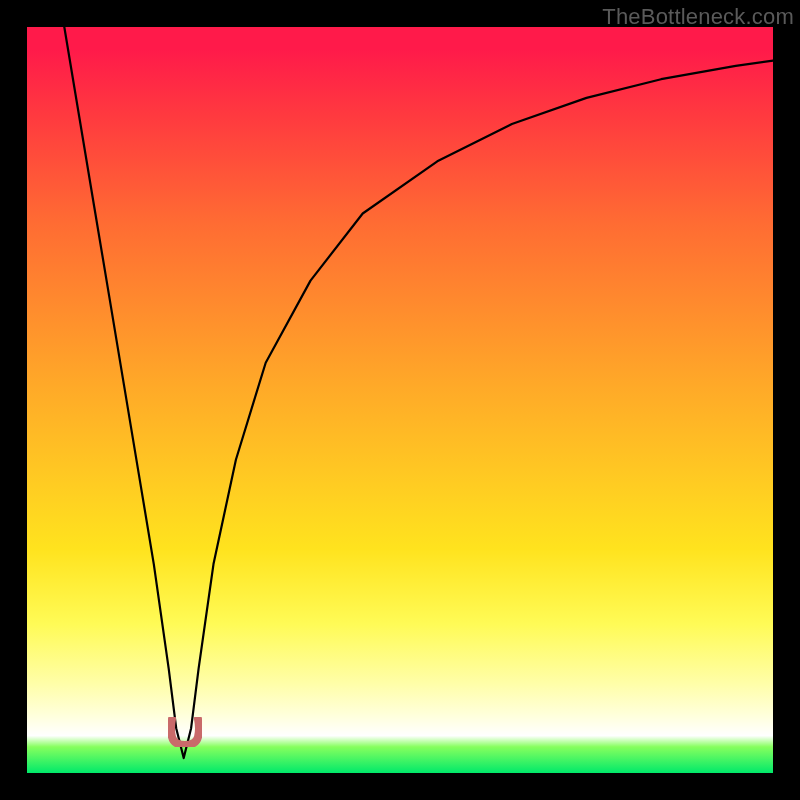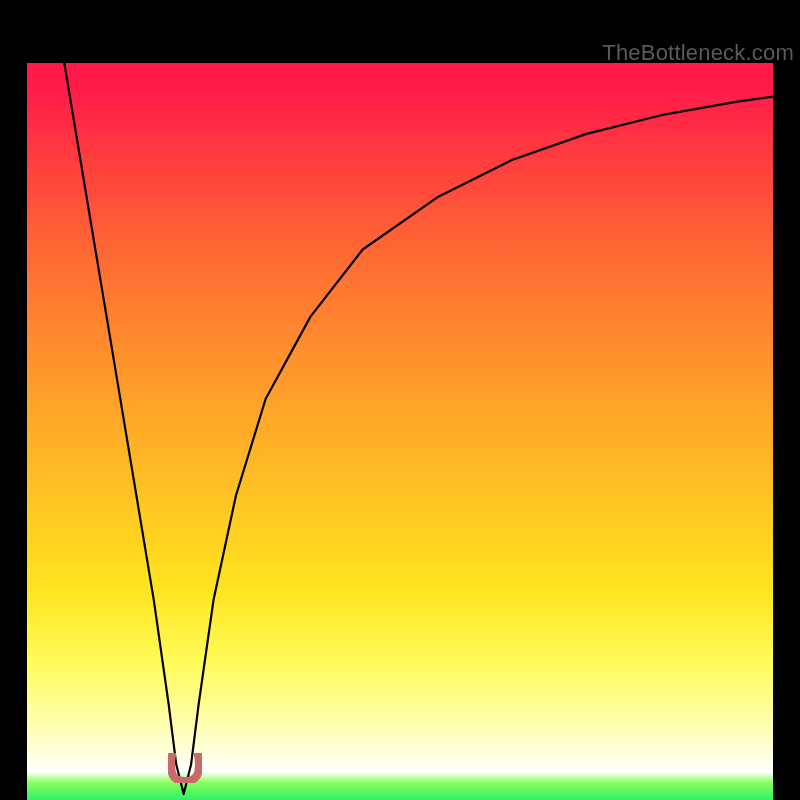--- a/index.html
+++ b/index.html
@@ -8,21 +8,20 @@
     width: 800px;
     height: 800px;
     overflow: hidden;
     background: #000;
   }
   .frame {
     position: relative;
     width: 800px;
     height: 616px;
     background: #000;
-    margin-top: 36px;
   }
   .plot-area {
     position: absolute;
     left: 27px;
     top: 27px;
     width: 746px;
     height: 746px;
     background: linear-gradient(to bottom,
       #ff1a4a 0%,
       #ff1a4a 3%,

